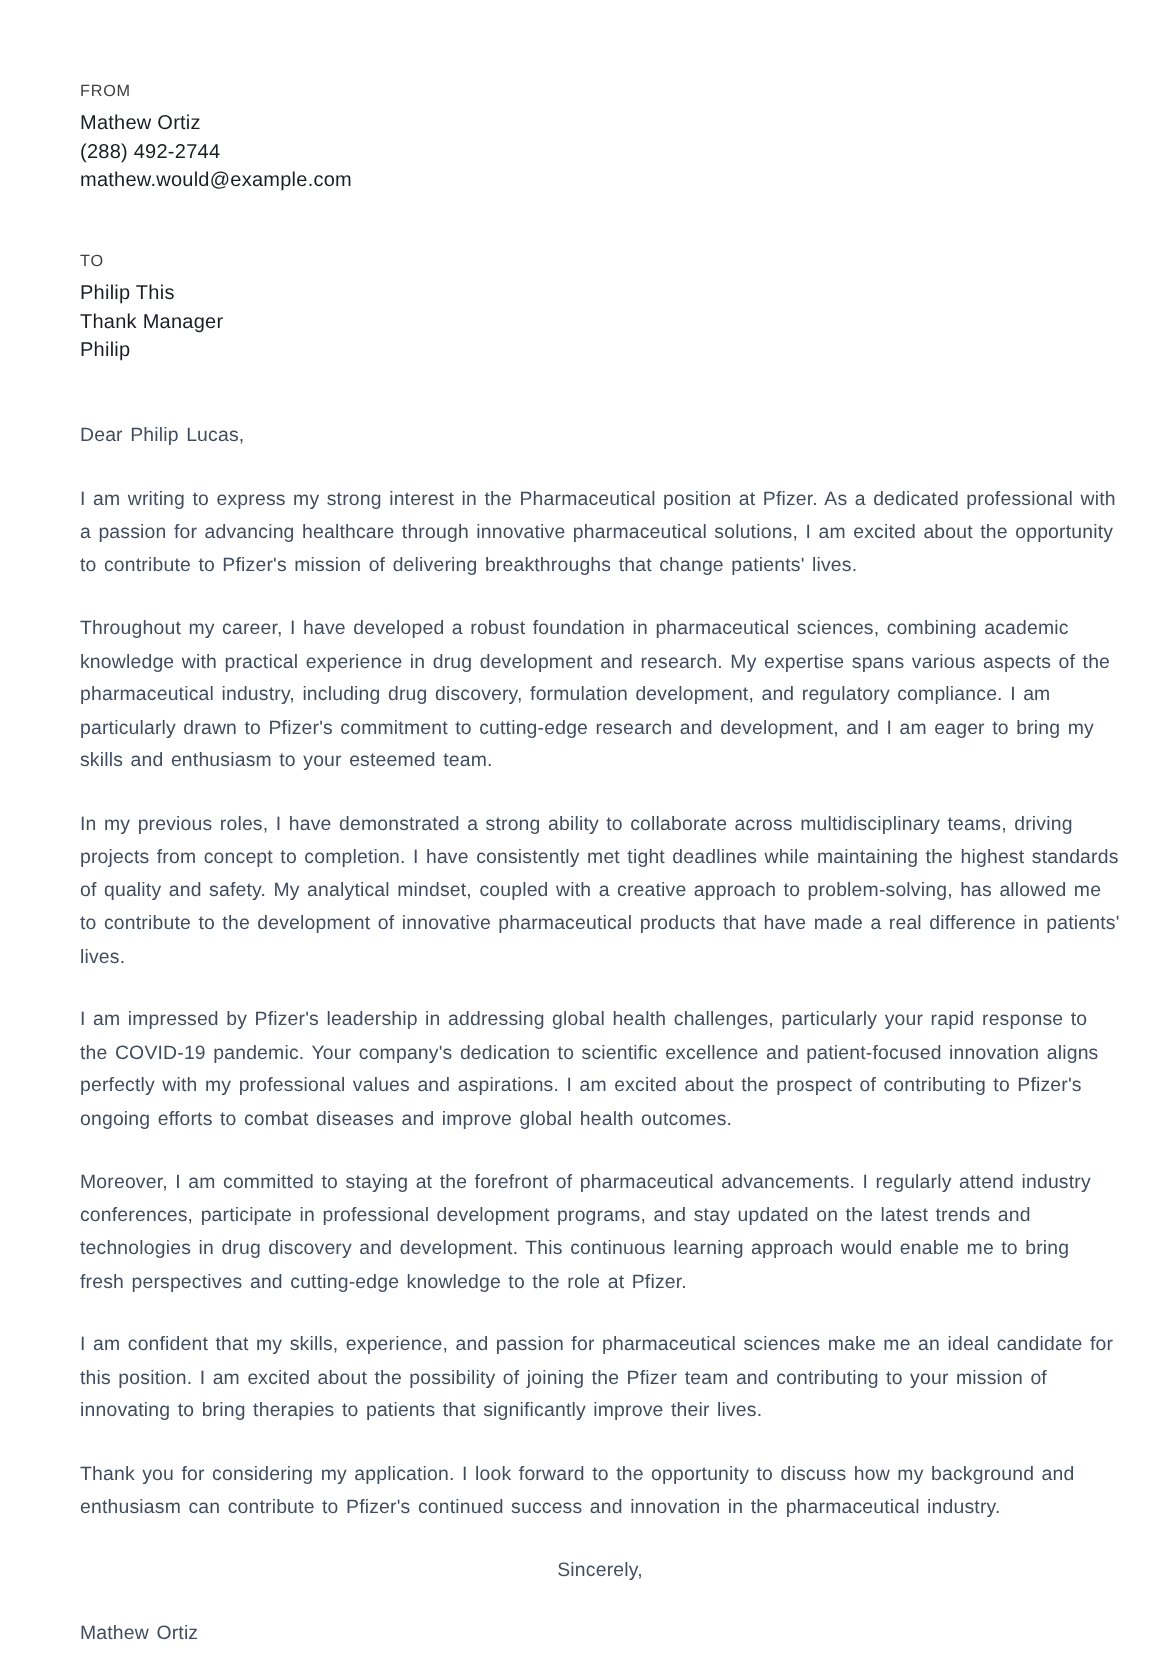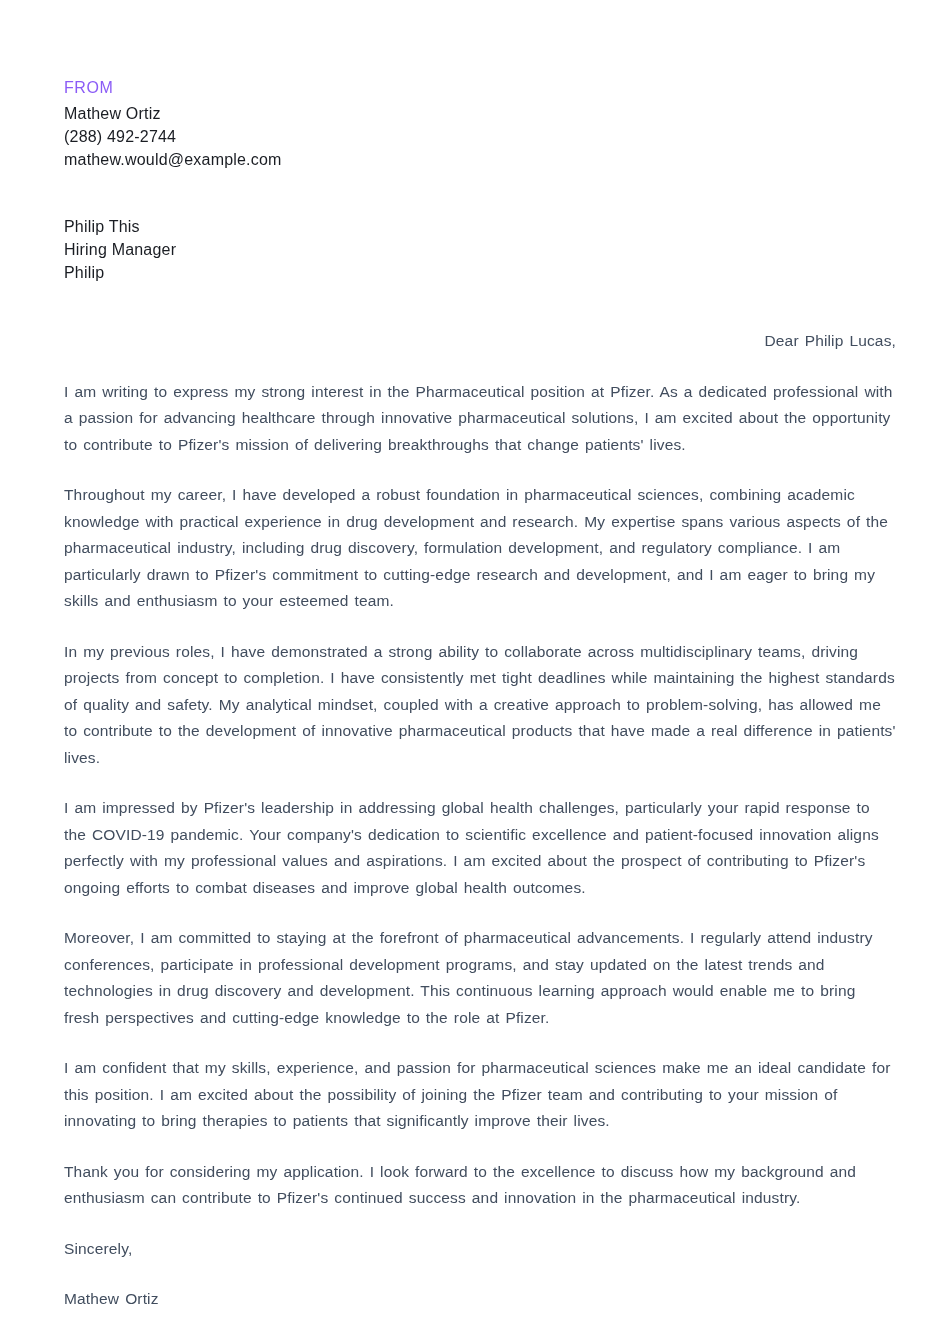--- a/index.html
+++ b/index.html
@@ -19,27 +19,26 @@
     width: 940px;
     min-height: 1329px;
     background: #ffffff;
     padding: 64px 44px 60px 64px;
   }
 
   
   .contact-block { margin-bottom: 44px; }
 
   .contact-label {
-    font-size: 16px;
+    font-size: 13px;
     line-height: 18px;
     letter-spacing: 0.6px;
-    color: #8b5cf6;
+    color: #404040;
     margin-bottom: 5px;
     text-transform: uppercase;
-    margin-top: 15px;
   }
 
   .contact-line {
     font-size: 16px;
     line-height: 23px;
     color: #1a1d23;
     letter-spacing: 0.2px;
   }
 
   
@@ -50,59 +49,60 @@
     line-height: 26.5px;
     letter-spacing: 0.15px;
     word-spacing: 1.5px;
     max-width: 832px;
   }
 
   .letter-body p {
     margin-bottom: 24px;
   }
 
-  .greeting { margin-bottom: 24px; text-align: right; }
+  .greeting { margin-bottom: 24px; }
 
-  .closing { margin-bottom: 12px; }
+  .closing { margin-bottom: 12px; text-align: center; }
 
   .signature { margin-bottom: 0; }
 </style>
 </head>
 <body>
 
 <div class="page">
 
   <div class="contact-block">
     <div class="contact-label">FROM</div>
     <div class="contact-line">Mathew Ortiz</div>
     <div class="contact-line">(288) 492-2744</div>
     <div class="contact-line">mathew.would@example.com</div>
   </div>
 
   <div class="contact-block">
+    <div class="contact-label">TO</div>
     <div class="contact-line">Philip This</div>
-    <div class="contact-line">Hiring Manager</div>
+    <div class="contact-line">Thank Manager</div>
     <div class="contact-line">Philip</div>
   </div>
 
   <div class="letter-body">
     <p class="greeting">Dear Philip Lucas,</p>
 
     <p>I am writing to express my strong interest in the Pharmaceutical position at Pfizer. As a dedicated professional with a passion for advancing healthcare through innovative pharmaceutical solutions, I am excited about the opportunity to contribute to Pfizer's mission of delivering breakthroughs that change patients' lives.</p>
 
     <p>Throughout my career, I have developed a robust foundation in pharmaceutical sciences, combining academic knowledge with practical experience in drug development and research. My expertise spans various aspects of the pharmaceutical industry, including drug discovery, formulation development, and regulatory compliance. I am particularly drawn to Pfizer's commitment to cutting-edge research and development, and I am eager to bring my skills and enthusiasm to your esteemed team.</p>
 
     <p>In my previous roles, I have demonstrated a strong ability to collaborate across multidisciplinary teams, driving projects from concept to completion. I have consistently met tight deadlines while maintaining the highest standards of quality and safety. My analytical mindset, coupled with a creative approach to problem-solving, has allowed me to contribute to the development of innovative pharmaceutical products that have made a real difference in patients' lives.</p>
 
     <p>I am impressed by Pfizer's leadership in addressing global health challenges, particularly your rapid response to the COVID-19 pandemic. Your company's dedication to scientific excellence and patient-focused innovation aligns perfectly with my professional values and aspirations. I am excited about the prospect of contributing to Pfizer's ongoing efforts to combat diseases and improve global health outcomes.</p>
 
     <p>Moreover, I am committed to staying at the forefront of pharmaceutical advancements. I regularly attend industry conferences, participate in professional development programs, and stay updated on the latest trends and technologies in drug discovery and development. This continuous learning approach would enable me to bring fresh perspectives and cutting-edge knowledge to the role at Pfizer.</p>
 
     <p>I am confident that my skills, experience, and passion for pharmaceutical sciences make me an ideal candidate for this position. I am excited about the possibility of joining the Pfizer team and contributing to your mission of innovating to bring therapies to patients that significantly improve their lives.</p>
 
-    <p>Thank you for considering my application. I look forward to the excellence to discuss how my background and enthusiasm can contribute to Pfizer's continued success and innovation in the pharmaceutical industry.</p>
+    <p>Thank you for considering my application. I look forward to the opportunity to discuss how my background and enthusiasm can contribute to Pfizer's continued success and innovation in the pharmaceutical industry.</p>
 
     <p class="closing">Sincerely,</p>
 
     <p class="signature">Mathew Ortiz</p>
   </div>
 
 </div>
 
 </body></html>

